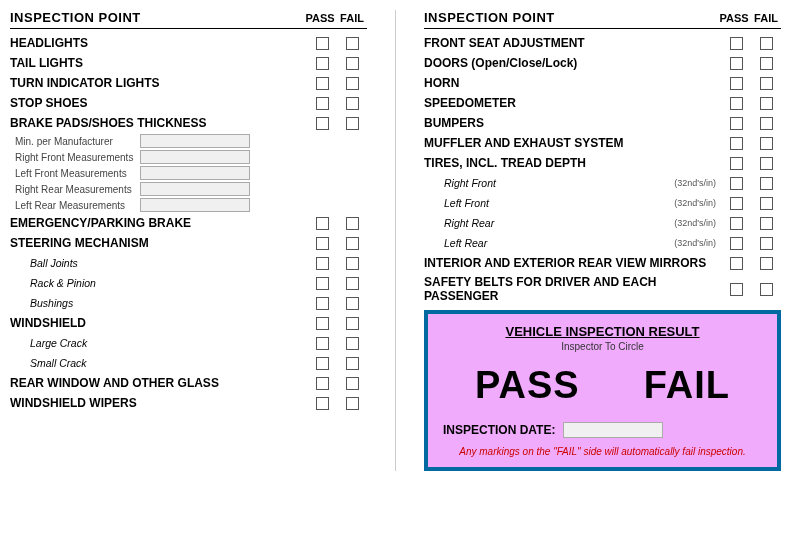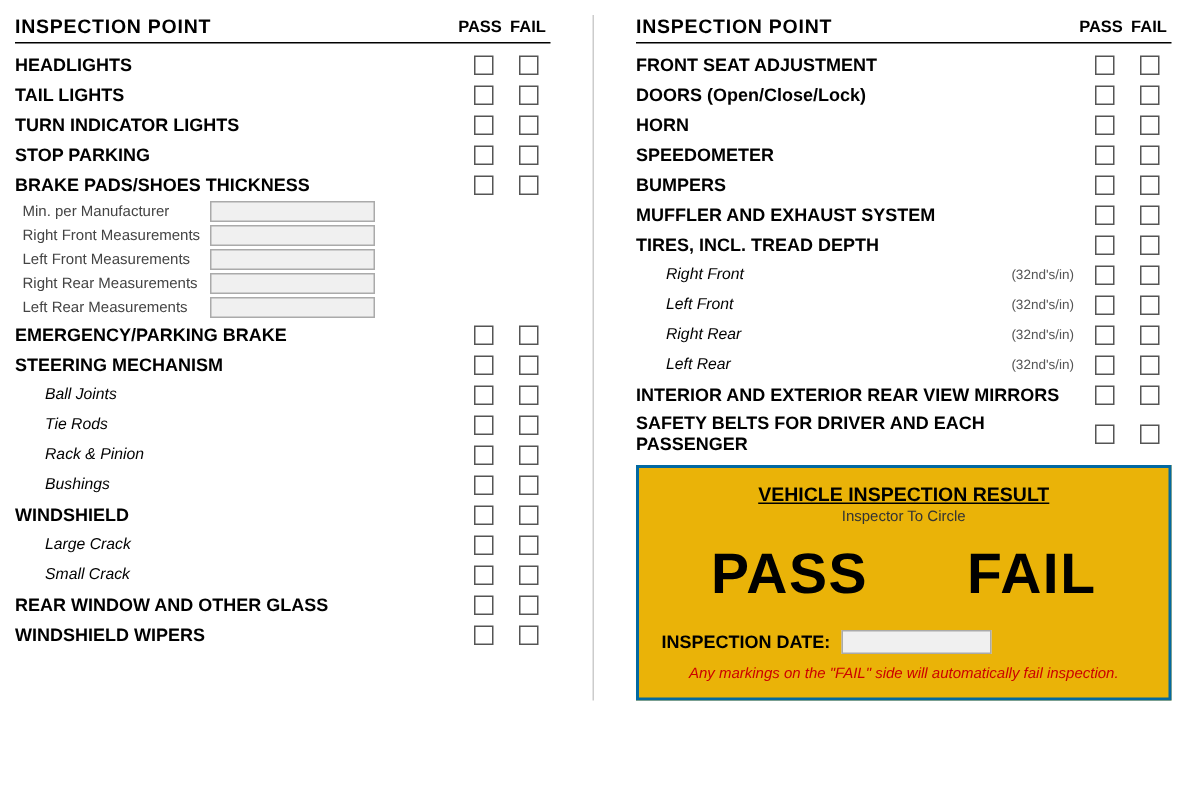--- a/index.html
+++ b/index.html
@@ -100,24 +100,24 @@
     }
     .unit-label {
       font-size: 9px;
       color: #555;
       min-width: 55px;
       text-align: right;
       padding-right: 5px;
     }
     
     .result-box {
-      border: 2px solid #0369a1;
+      border: 4px solid #0369a1;
       padding: 10px 15px;
       margin-top: 5px;
-      background: #eab308;
+      background: #f0abfc;
     }
     .result-box-title {
       text-align: center;
       font-weight: bold;
       font-size: 13px;
       text-decoration: underline;
       margin-bottom: 2px;
     }
     .result-box-subtitle {
       text-align: center;
@@ -202,21 +202,21 @@
       <div class="inspection-row">
         <span class="inspection-label bold">TURN INDICATOR LIGHTS</span>
         <div class="checkbox-area">
             <span class="checkbox"></span>
           </div>
         <div class="checkbox-area">
             <span class="checkbox"></span>
           </div>
       </div>
       <div class="inspection-row">
-        <span class="inspection-label bold">STOP PARKING</span>
+        <span class="inspection-label bold">STOP SHOES</span>
         <div class="checkbox-area">
             <span class="checkbox"></span>
           </div>
         <div class="checkbox-area">
             <span class="checkbox"></span>
           </div>
       </div>
       <div class="inspection-row">
         <span class="inspection-label bold">BRAKE PADS/SHOES THICKNESS</span>
         <div class="checkbox-area">
@@ -265,29 +265,20 @@
         <span class="inspection-label bold">STEERING MECHANISM</span>
         <div class="checkbox-area">
             <span class="checkbox"></span>
           </div>
         <div class="checkbox-area">
             <span class="checkbox"></span>
           </div>
       </div>
       <div class="inspection-row">
         <span class="inspection-label indented">Ball Joints</span>
-        <div class="checkbox-area">
-            <span class="checkbox"></span>
-          </div>
-        <div class="checkbox-area">
-            <span class="checkbox"></span>
-          </div>
-      </div>
-      <div class="inspection-row">
-        <span class="inspection-label indented">Tie Rods</span>
         <div class="checkbox-area">
             <span class="checkbox"></span>
           </div>
         <div class="checkbox-area">
             <span class="checkbox"></span>
           </div>
       </div>
       <div class="inspection-row">
         <span class="inspection-label indented">Rack &amp; Pinion</span>
         <div class="checkbox-area">

